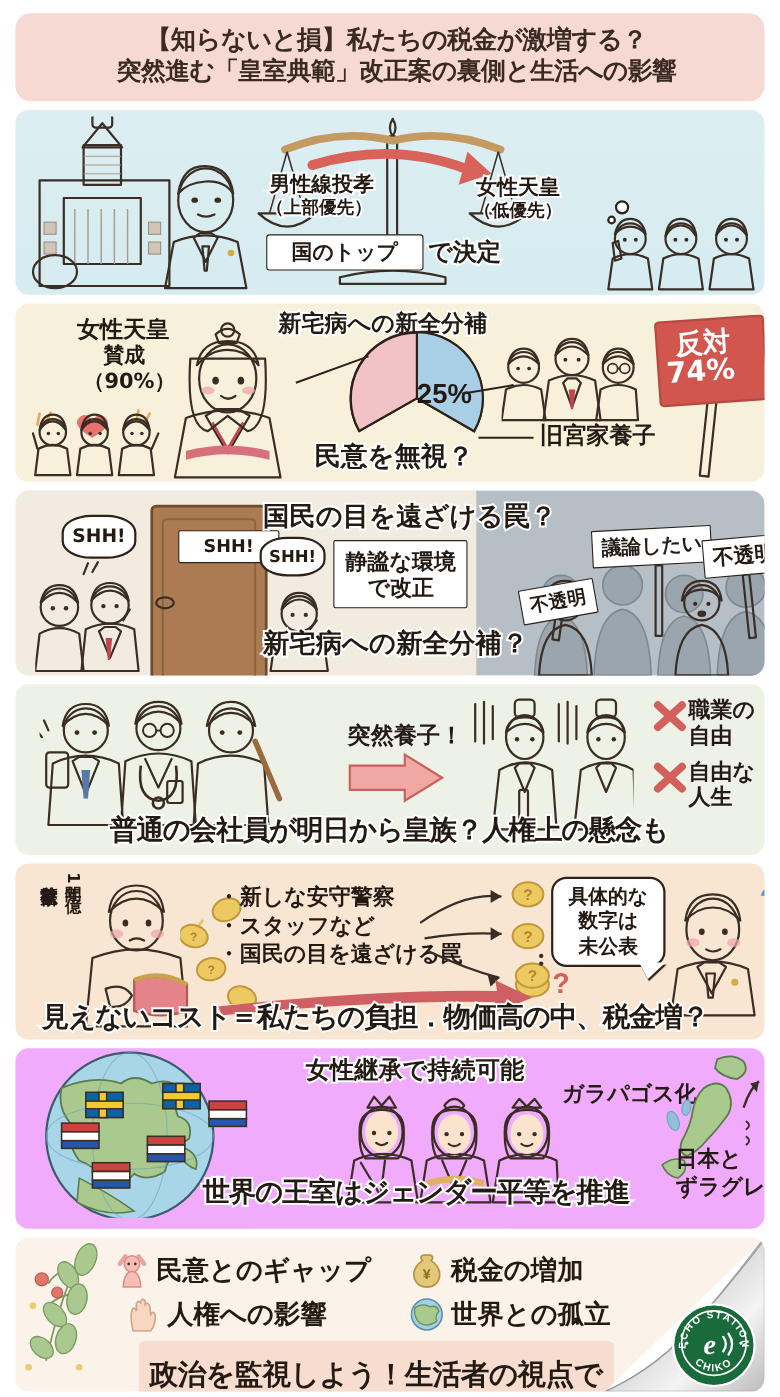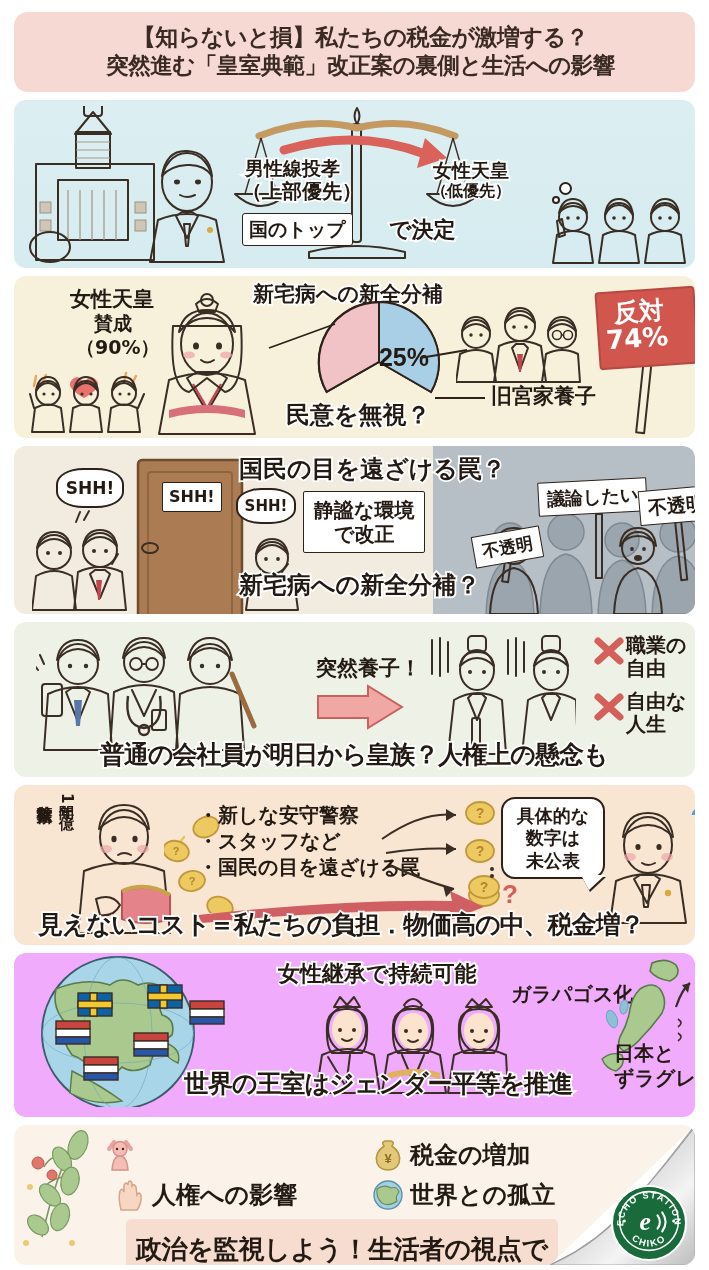--- a/index.html
+++ b/index.html
@@ -56,21 +56,21 @@
     paint-order: stroke fill;
   }
   .boxed {
     position: absolute;
     background: #ffffff;
     border: 1.6px solid #2d2119;
     color: #241a14;
     font-weight: bold;
     text-align: center;
     line-height: 1.2;
-    padding: 4px 6px;
+    padding: 4px 22px;
     white-space: pre;
   }
 
   
   .ink { stroke: #3a2d24; fill: none; stroke-width: 2; stroke-linecap: round; stroke-linejoin: round; }
 
   .bubble {
     position: absolute;
     background: #fff;
     border: 2.2px solid #2d2119;
@@ -193,21 +193,21 @@
         <line x1="224" y1="36" x2="240" y2="92"></line>
           <line x1="224" y1="36" x2="208" y2="92"></line>
       </g>
       <path d="M6 92 Q32 116 58 92 Z" fill="#e3cfae" class="ink"></path>
       <path d="M198 92 Q224 116 250 92 Z" fill="#e3cfae" class="ink"></path>
       <path d="M55 48 Q128 26 196 52" fill="none" stroke="#d9625b" stroke-width="9" stroke-linecap="round"></path>
       <polygon points="196,36 218,56 188,66" fill="#d9625b"></polygon>
     </svg>
 
     <div class="lbl outlined" style="left:231px;top:58px;font-size:19px">男性線投孝</div>
-    <div class="lbl outlined" style="left:228px;top:80px;font-size:20px">（上部優先）</div>
+    <div class="lbl outlined" style="left:228px;top:80px;font-size:16px">（上部優先）</div>
     <div class="lbl outlined" style="left:419px;top:60px;font-size:19px">女性天皇</div>
     <div class="lbl outlined" style="left:417px;top:82px;font-size:16px">（低優先）</div>
 
     <div class="boxed" style="left:228px;top:113px;font-size:19px;border-radius:3px">国のトップ</div>
     <div class="lbl outlined" style="left:375px;top:117px;font-size:22px">で決定</div>
 
     <div class="bubble-dots">
       <i style="left:545px;top:82px;width:13px;height:13px"></i>
       <i style="left:538px;top:96px;width:8px;height:8px"></i>
     </div>
@@ -837,20 +837,21 @@
               <line x1="26" y1="10" x2="21" y2="3"></line>
           </g>
           <ellipse cx="15" cy="10" rx="7" ry="7.5" fill="#f4bdb6" stroke="#d98f88" stroke-width="1.4"></ellipse>
           <path d="M7 31 Q8 17 15 17 Q22 17 23 31Z" fill="#f4bdb6" stroke="#d98f88" stroke-width="1.4"></path>
           <g fill="#3a2d24">
               <circle cx="12" cy="10" r="1.2"></circle>
               <circle cx="18" cy="10" r="1.2"></circle>
             </g>
         </svg>
       </span>
+      <span class="sum-text">民意とのギャップ</span>
     </div>
 
     <div class="sum-row" style="left:358px;top:14px">
       <span class="sum-ico">
         <svg width="30" height="32" viewBox="0 0 30 32">
           <path d="M11 7 Q8 3 12 2 L18 2 Q22 3 19 7 Q29 14 26 24 Q23 31 15 31 Q7 31 4 24 Q1 14 11 7Z" fill="#e4c87a" stroke="#b59641" stroke-width="1.6"></path>
           <text x="15" y="24" font-size="13" font-weight="bold" fill="#8a6d26" text-anchor="middle" font-family="Liberation Sans, sans-serif">¥</text>
         </svg>
       </span>
       <span class="sum-text">税金の増加</span>

